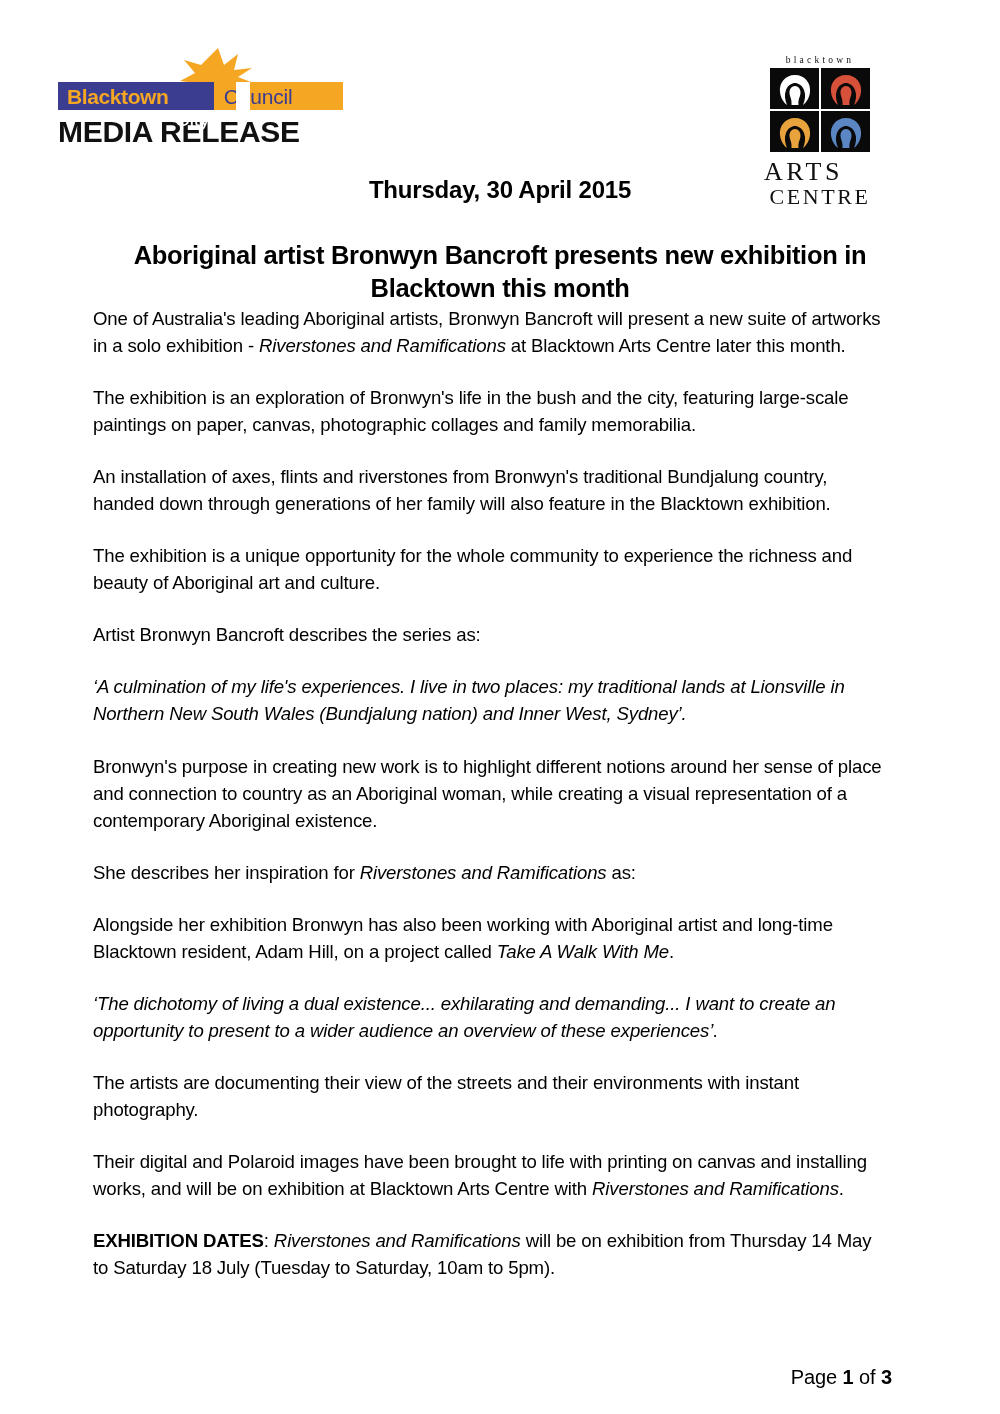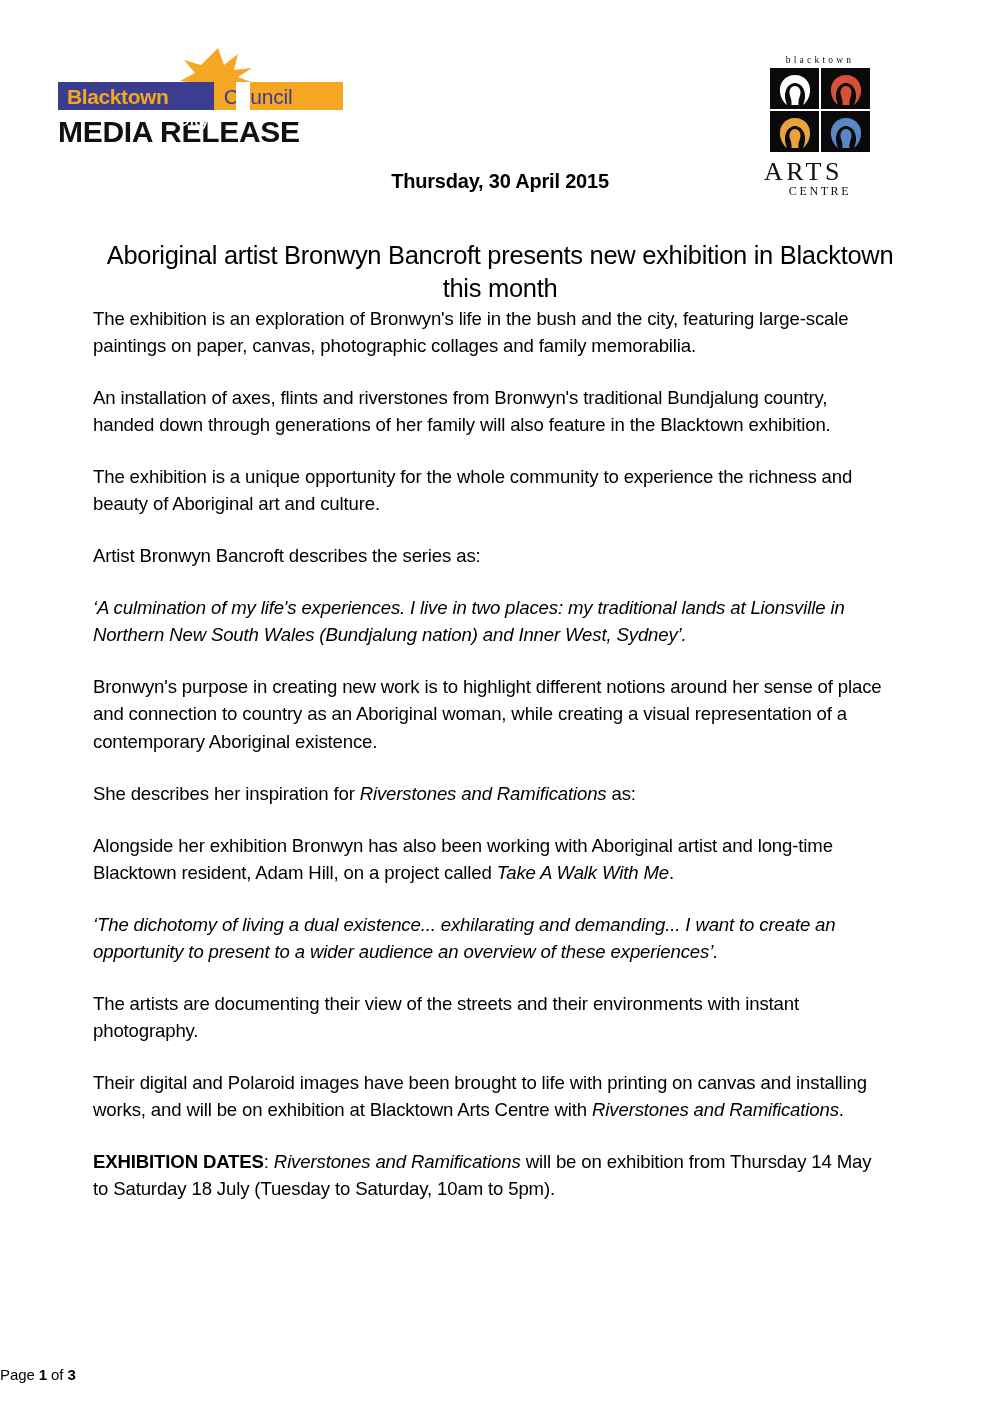--- a/index.html
+++ b/index.html
@@ -163,50 +163,50 @@
     letter-spacing: 3.5px;
     color: #111111;
     text-align: left;
     width: 112px;
     margin-top: 6px;
     margin-left: 2px;
     line-height: 1.05;
   }
   .bac-centre {
     font-family: "Liberation Serif", serif;
-    font-size: 12px;
+    font-size: 22px;
     letter-spacing: 2.6px;
     color: #111111;
     text-align: center;
     width: 112px;
     margin-left: 2px;
     line-height: 1.1;
   }
 
   
   .doc-date {
     position: absolute;
-    top: 170px;
+    top: 176px;
     left: 0;
     width: 1000px;
     text-align: center;
     font-family: "Liberation Sans", sans-serif;
     font-weight: bold;
-    font-size: 20px;
+    font-size: 24px;
     letter-spacing: -0.2px;
   }
 
   .doc-title {
     position: absolute;
     top: 222px;
     left: 100px;
     width: 800px;
     text-align: center;
     font-family: "Liberation Sans", sans-serif;
-    font-weight: normal;
+    font-weight: bold;
     font-size: 25.5px;
     line-height: 1.30;
     letter-spacing: -0.3px;
   }
 
   .body-col {
     position: absolute;
     left: 93px;
     top: 305px;
     width: 790px;
@@ -227,25 +227,25 @@
   }
   .para strong {
     font-weight: bold;
   }
 
   .footer {
     position: absolute;
     left: 0;
     top: 1366px;
     width: 1000px;
-    padding-right: 84px;
+    padding-right: 108px;
     box-sizing: border-box;
-    text-align: left;
-    font-family: "Liberation Sans", sans-serif;
-    font-size: 15px;
+    text-align: right;
+    font-family: "Liberation Sans", sans-serif;
+    font-size: 20px;
     letter-spacing: -0.1px;
   }
   .footer b { font-weight: bold; }
 </style>
 </head>
 <body>
 
 <div class="page">
 
   <div class="header">
@@ -299,20 +299,21 @@
       <div class="bac-arts">ARTS</div>
       <div class="bac-centre">CENTRE</div>
     </div>
   </div>
 
   <div class="doc-date">Thursday, 30 April 2015</div>
 
   <h1 class="doc-title">Aboriginal artist Bronwyn Bancroft presents new exhibition in Blacktown this month</h1>
 
   <div class="body-col">
+      <p class="para">One of Australia's leading Aboriginal artists, Bronwyn Bancroft will present a new suite of artworks in a solo exhibition - <em>Riverstones and Ramifications</em> at Blacktown Arts Centre later this month.</p>
       <p class="para">The exhibition is an exploration of Bronwyn's life in the bush and the city, featuring large-scale paintings on paper, canvas, photographic collages and family memorabilia.</p>
       <p class="para">An installation of axes, flints and riverstones from Bronwyn's traditional Bundjalung country, handed down through generations of her family will also feature in the Blacktown exhibition.</p>
       <p class="para">The exhibition is a unique opportunity for the whole community to experience the richness and beauty of Aboriginal art and culture.</p>
       <p class="para">Artist Bronwyn Bancroft describes the series as:</p>
       <p class="para quote">‘A culmination of my life's experiences. I live in two places: my traditional lands at Lionsville in Northern New South Wales (Bundjalung nation) and Inner West, Sydney’.</p>
       <p class="para">Bronwyn's purpose in creating new work is to highlight different notions around her sense of place and connection to country as an Aboriginal woman, while creating a visual representation of a contemporary Aboriginal existence.</p>
       <p class="para">She describes her inspiration for <em>Riverstones and Ramifications</em> as:</p>
       <p class="para">Alongside her exhibition Bronwyn has also been working with Aboriginal artist and long-time Blacktown resident, Adam Hill, on a project called <em>Take A Walk With Me</em>.</p>
       <p class="para quote">‘The dichotomy of living a dual existence... exhilarating and demanding... I want to create an opportunity to present to a wider audience an overview of these experiences’.</p>
       <p class="para">The artists are documenting their view of the streets and their environments with instant photography.</p>

